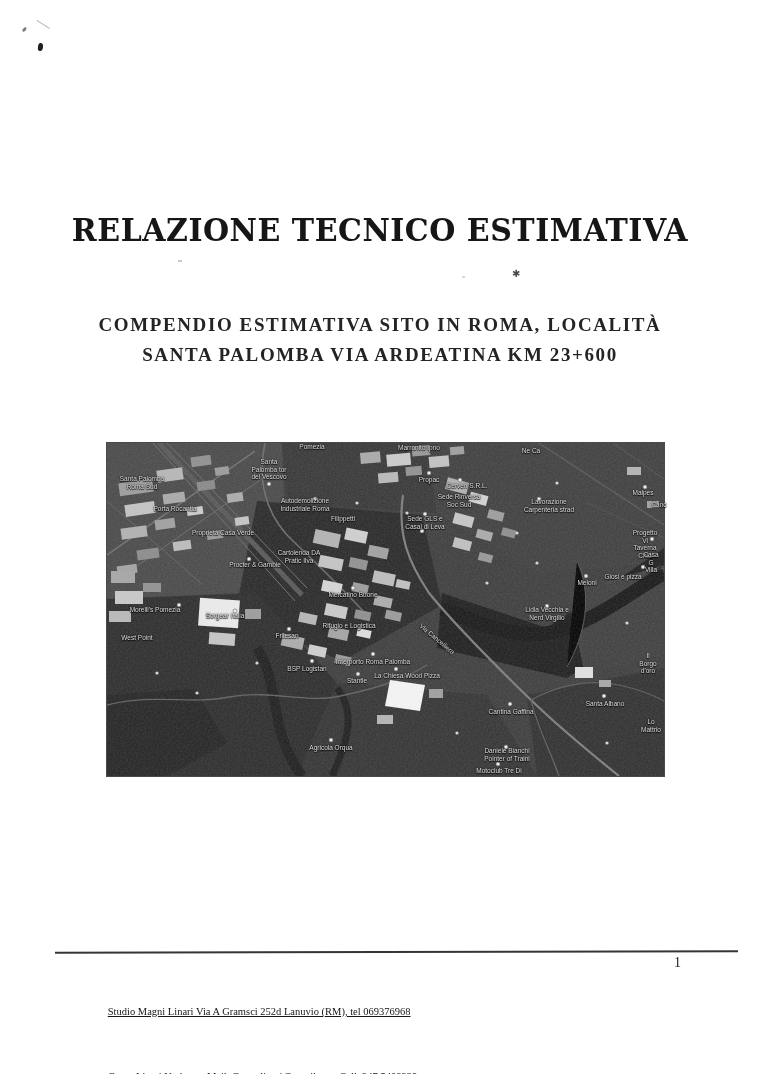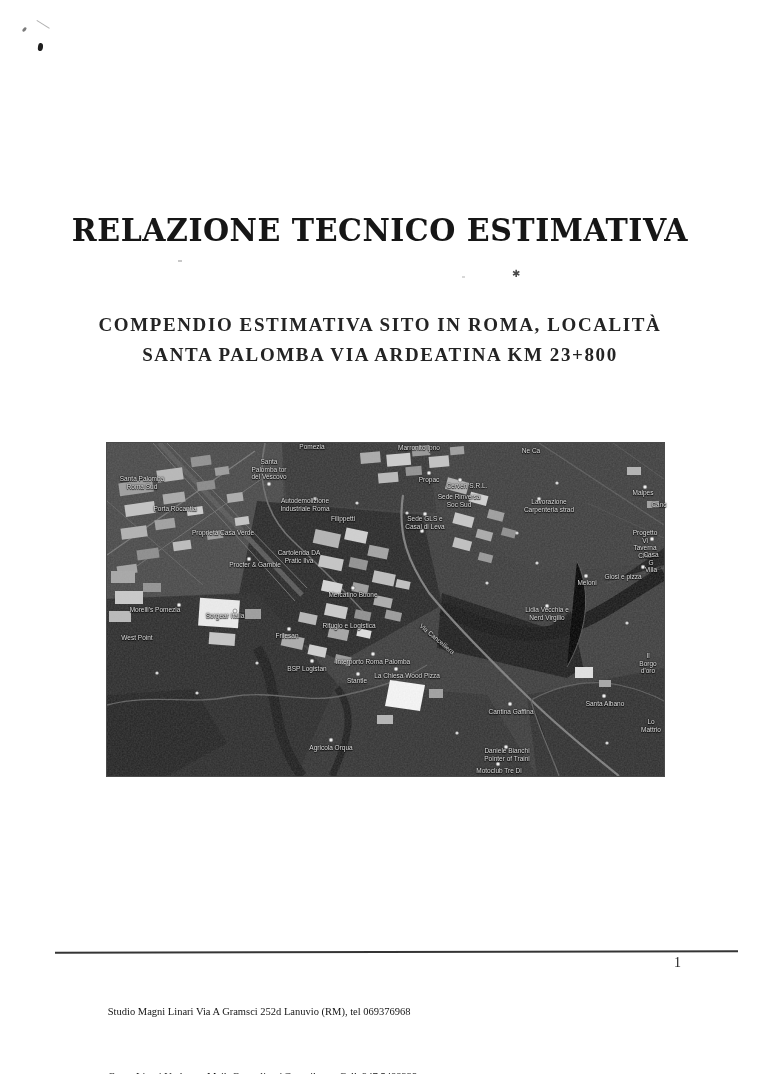--- a/index.html
+++ b/index.html
@@ -33,39 +33,39 @@
              font-family:"Liberation Sans",sans-serif;font-size:6.5px;line-height:1.18;
              text-align:center;white-space:pre-line;opacity:.93;
              text-shadow:0 0 2px #000,0 0 1px #000,0 1px 1px #000;}
 
   .footer-rule{position:absolute;left:55px;top:951px;width:683px;height:2px;background:#353535;
                transform:rotate(-0.12deg);}
   .page-number{position:absolute;left:674px;top:955px;font-size:14px;color:#1d1d1d;
                font-family:"Liberation Serif",serif;}
   .footer{position:absolute;left:92px;top:966px;font-size:10.5px;line-height:13px;
           color:#151515;white-space:pre-wrap;font-family:"Liberation Serif",serif;}
-  .u{text-align:center;}
+  .u{text-decoration:underline;text-align:center;}
 </style>
 </head>
 <body>
 
 <div class="page">
 
   <span class="mark-comma"></span>
   <span class="mark-scratch"></span>
   <span class="mark-blob"></span>
   <span class="mark-dash"></span>
   <span class="mark-dot"></span>
   <span class="mark-asterisk">✱</span>
 
   <h1 class="doc-title">RELAZIONE TECNICO ESTIMATIVA</h1>
 
   <div class="doc-subtitle">
     <div>COMPENDIO ESTIMATIVA SITO IN ROMA, LOCALITÀ</div>
-    <div>SANTA PALOMBA VIA ARDEATINA KM 23+800</div>
+    <div>SANTA PALOMBA VIA ARDEATINA KM 23+600</div>
   </div>
 
   <div class="map-figure">
     <svg viewBox="0 0 557 333" preserveAspectRatio="none" xmlns="http://www.w3.org/2000/svg">
       <defs>
         <filter id="soften" x="-2%" y="-2%" width="104%" height="104%">
           <feGaussianBlur stdDeviation="0.55"></feGaussianBlur>
         </filter>
         <filter id="grain">
           <feTurbulence type="fractalNoise" baseFrequency="0.65" numOctaves="2" stitchTiles="stitch"></feTurbulence>

